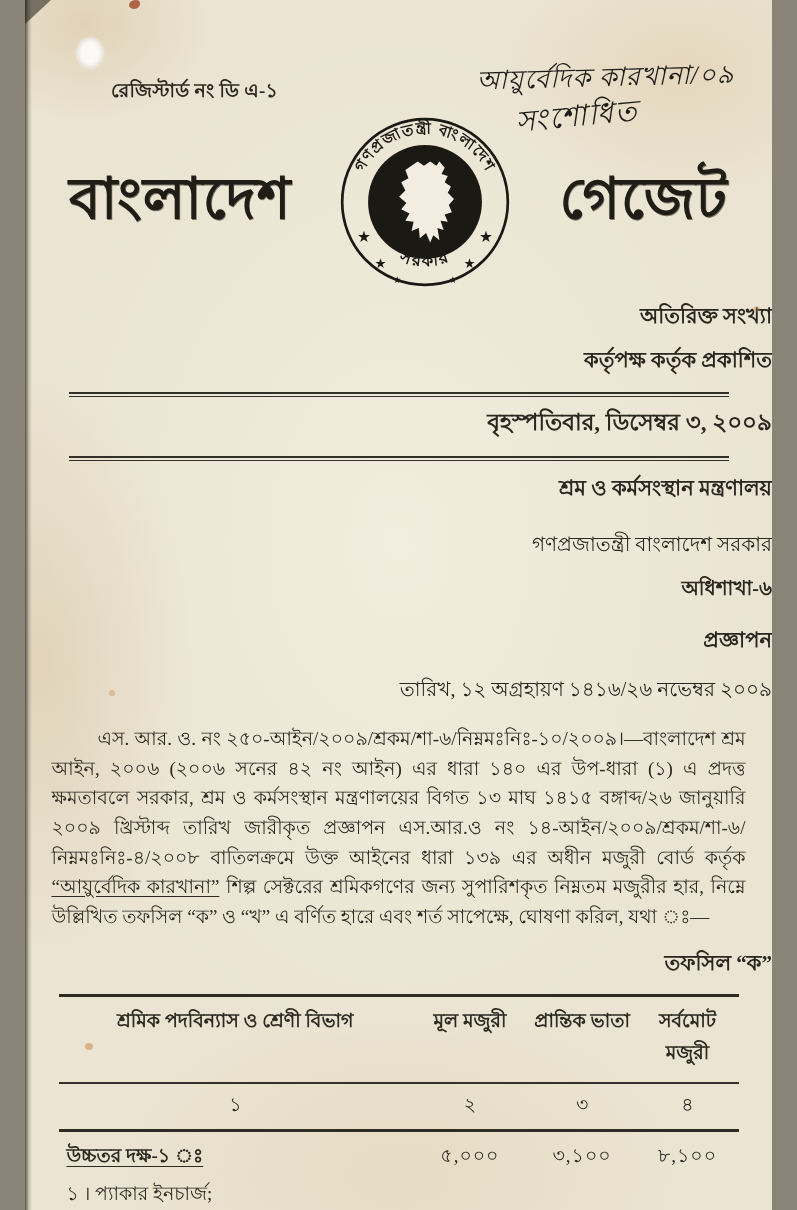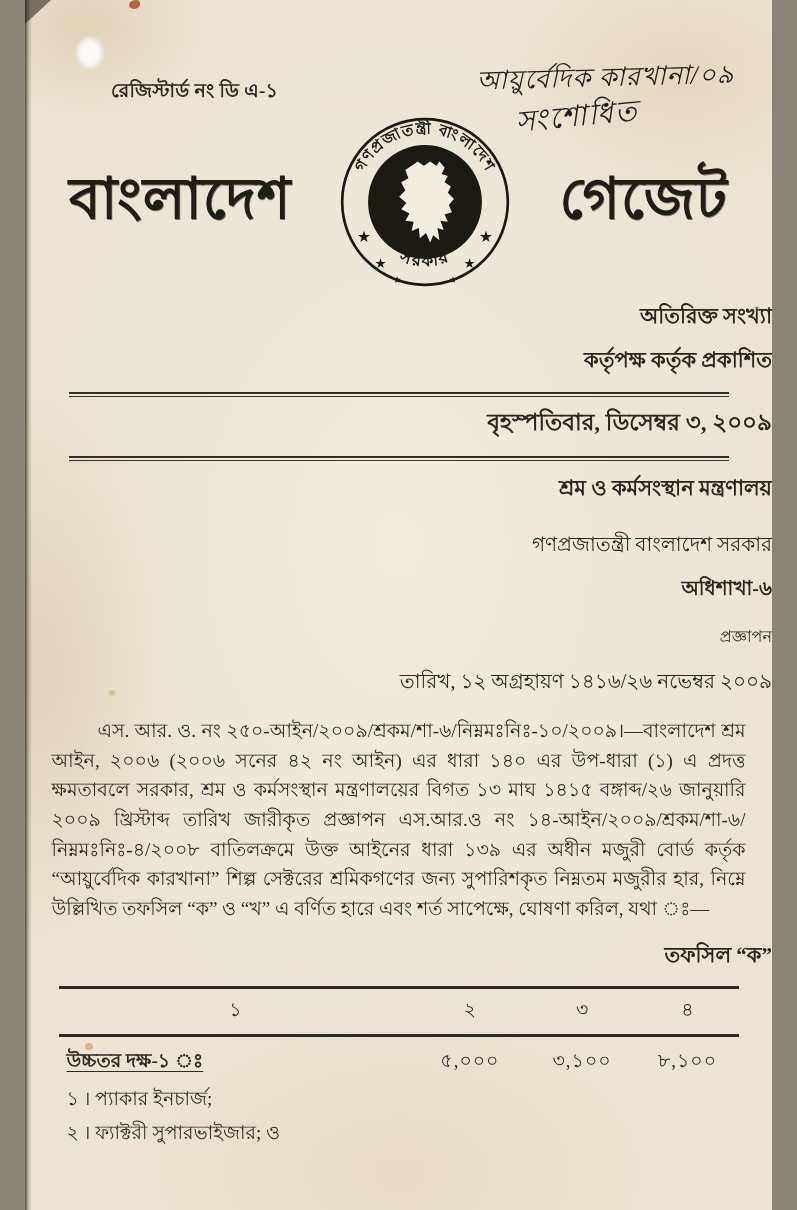--- a/index.html
+++ b/index.html
@@ -79,30 +79,30 @@
 
   .rule-double {
     width: 660px; margin: 13px auto 0; height: 5px;
     border-top: 2px solid #33302a; border-bottom: 1px solid #33302a;
   }
   .date-line { margin-top: 7px; font-size: 23px; font-weight: bold; }
 
   .gov-line      { margin-top: 22px; font-size: 20px; }
   .ministry-line { margin-top: 11px; font-size: 21px; font-weight: bold; }
   .section-line  { margin-top: 11px; font-size: 20px; font-weight: bold; }
-  .notif-line    { margin-top: 18px; font-size: 16px; font-weight: normal; }
+  .notif-line    { margin-top: 18px; font-size: 21px; font-weight: bold; }
   .notifdate-line{ margin-top: 15px; font-size: 20px; }
 
   
   .body-par {
     width: 694px; margin: 17px auto 0;
     font-size: 19px; line-height: 1.56; text-align: justify;
     text-indent: 46px; color: #2d2a23;
   }
-  .body-par .u { text-underline-offset: 3px; }
+  .body-par .u { text-decoration: underline; text-underline-offset: 3px; }
 
   
   .schedule-title { margin-top: 16px; font-size: 21px; font-weight: bold; font-family: Liberation Serif, serif; }
 
   table.wage-table {
     width: 680px; margin: 12px auto 0; border-collapse: collapse;
     font-size: 19px; color: #2d2a23;
     border-top: 3px solid #2f2c26;
   }
   .wage-table col.c1 { width: 52%; }
@@ -197,20 +197,26 @@
   <div class="center-line schedule-title">তফসিল “ক”</div>
 
   <table class="wage-table">
     <colgroup>
         <col class="c1">
         <col class="c2">
         <col class="c3">
         <col class="c4">
       </colgroup>
     <tbody>
+      <tr class="hdr">
+        <td>শ্রমিক পদবিন্যাস ও শ্রেণী বিভাগ</td>
+        <td>মূল মজুরী</td>
+        <td>প্রান্তিক ভাতা</td>
+        <td>সর্বমোট মজুরী</td>
+      </tr>
       <tr class="nums">
         <td>১</td>
         <td>২</td>
         <td>৩</td>
         <td>৪</td>
       </tr>
       <tr class="data">
         <td class="desig"><span>উচ্চতর দক্ষ-১ ঃ</span></td>
         <td class="val">৫,০০০</td>
         <td class="val">৩,১০০</td>

